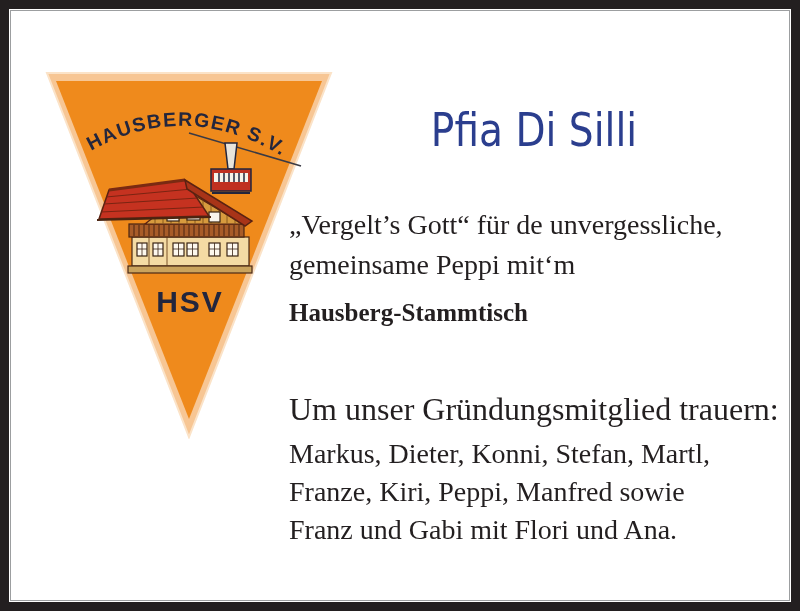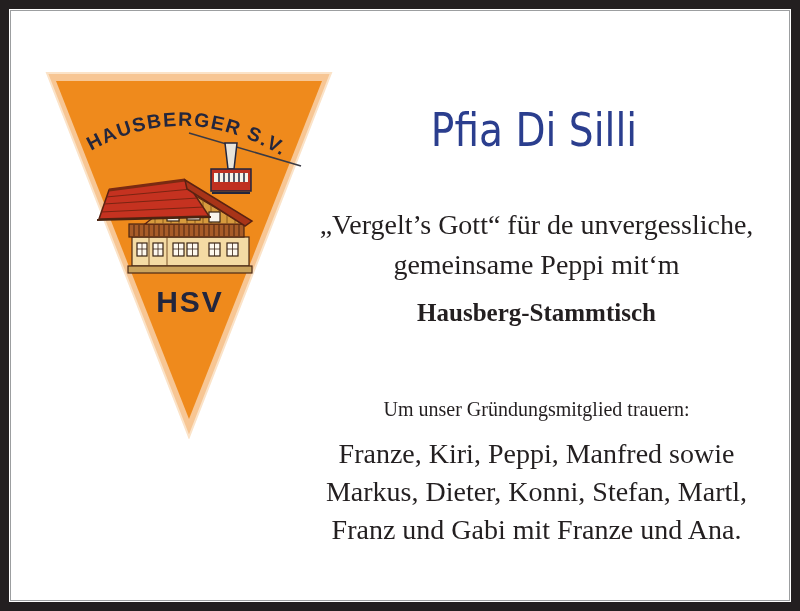--- a/index.html
+++ b/index.html
@@ -27,25 +27,25 @@
     text-align:center;
     font-family:"DejaVu Sans", sans-serif;
     font-size:46px; line-height:1.2;
     color:#2b3e8e;
     transform:scaleX(.85);
     transform-origin:center;
     white-space:nowrap;
   }
   .textblock{
     position:absolute; left:280px; top:196px; width:495px;
-    text-align:center;
+    text-align:left;
   }
   .serifline{ font-size:28px; line-height:40px; }
   .groupname{ font-size:25px; line-height:40px; font-weight:bold; margin-top:8px; }
-  .intro{ font-size:20px; line-height:44px; margin-top:54px; }
+  .intro{ font-size:32px; line-height:44px; margin-top:54px; }
   .mourners div{ font-size:28px; line-height:38px; }
   .mourners{ margin-top:4px; }
 </style>
 </head>
 <body>
 
 <div class="page">
   <div class="inner-line"></div>
 
   <svg class="pennant" viewBox="0 0 300 370" xmlns="http://www.w3.org/2000/svg">
@@ -173,18 +173,18 @@
   </svg>
 
   <div class="title">Pfia Di Silli</div>
 
   <div class="textblock">
     <div class="serifline">„Vergelt’s Gott“ für de unvergessliche,</div>
     <div class="serifline">gemeinsame Peppi mit‘m</div>
     <div class="groupname">Hausberg-Stammtisch</div>
     <div class="intro">Um unser Gründungsmitglied trauern:</div>
     <div class="mourners">
+      <div>Markus, Dieter, Konni, Stefan, Martl,</div>
       <div>Franze, Kiri, Peppi, Manfred sowie</div>
-      <div>Markus, Dieter, Konni, Stefan, Martl,</div>
-      <div>Franz und Gabi mit Franze und Ana.</div>
+      <div>Franz und Gabi mit Flori und Ana.</div>
     </div>
   </div>
 </div>
 
 </body></html>

